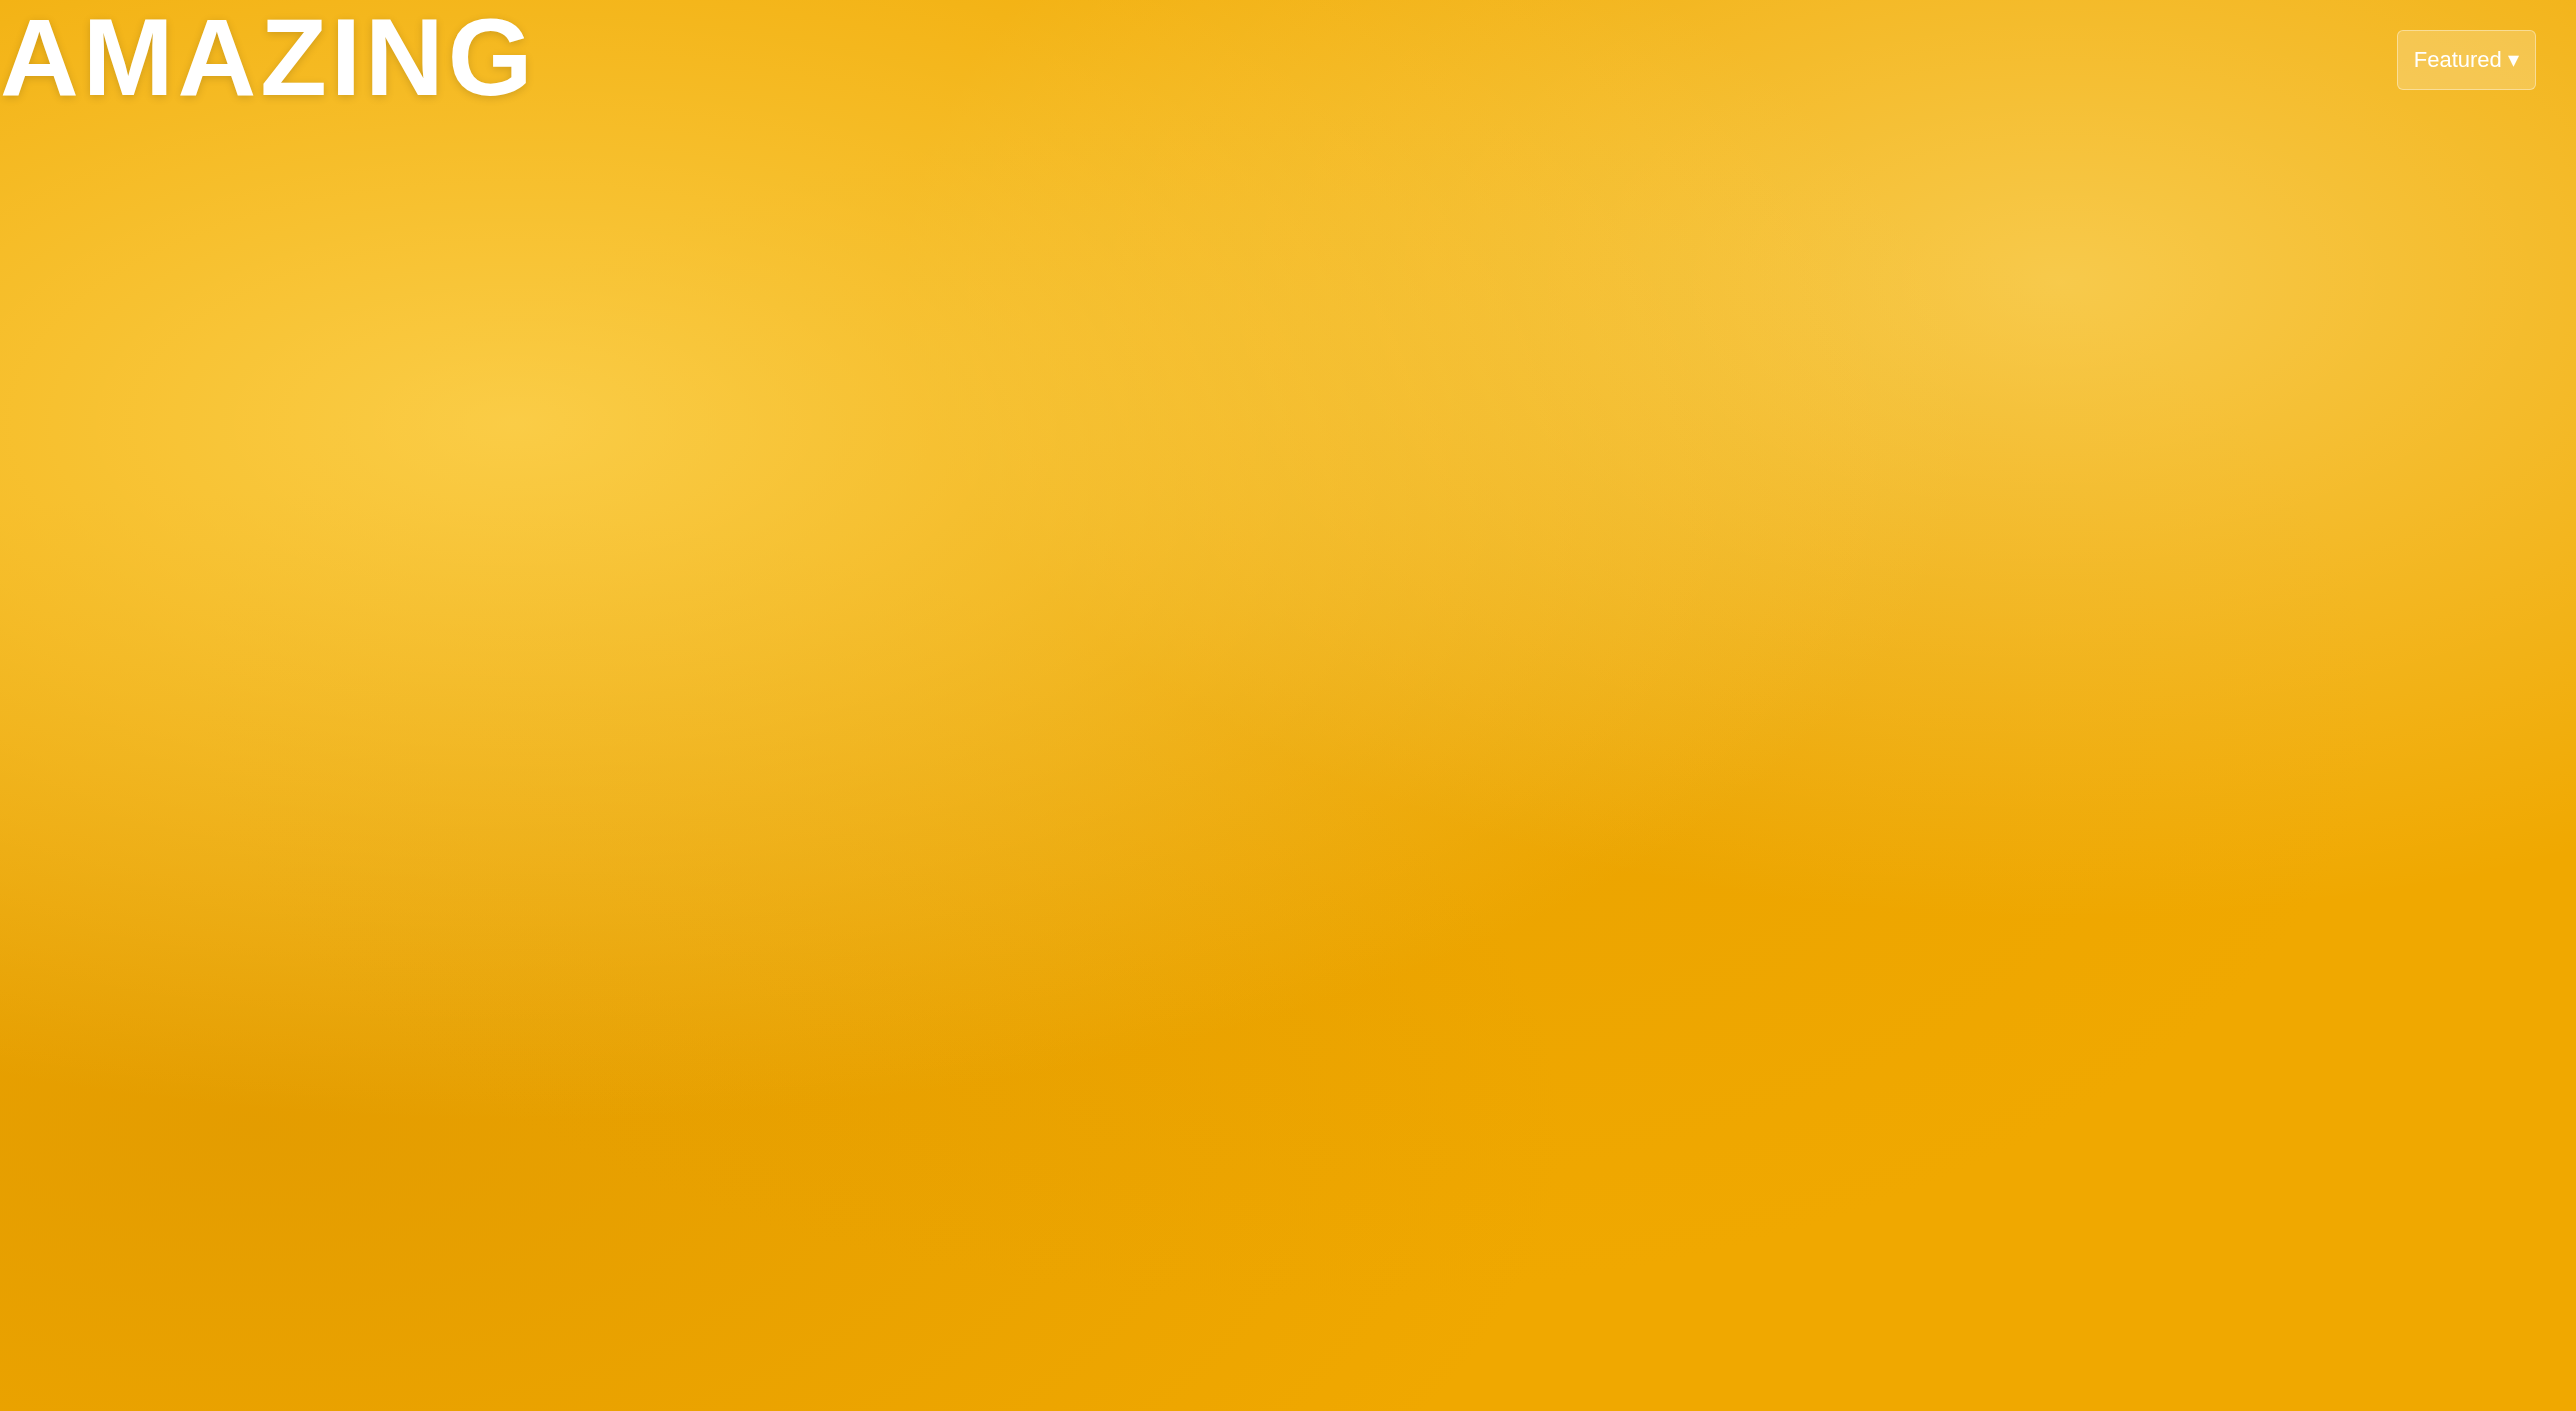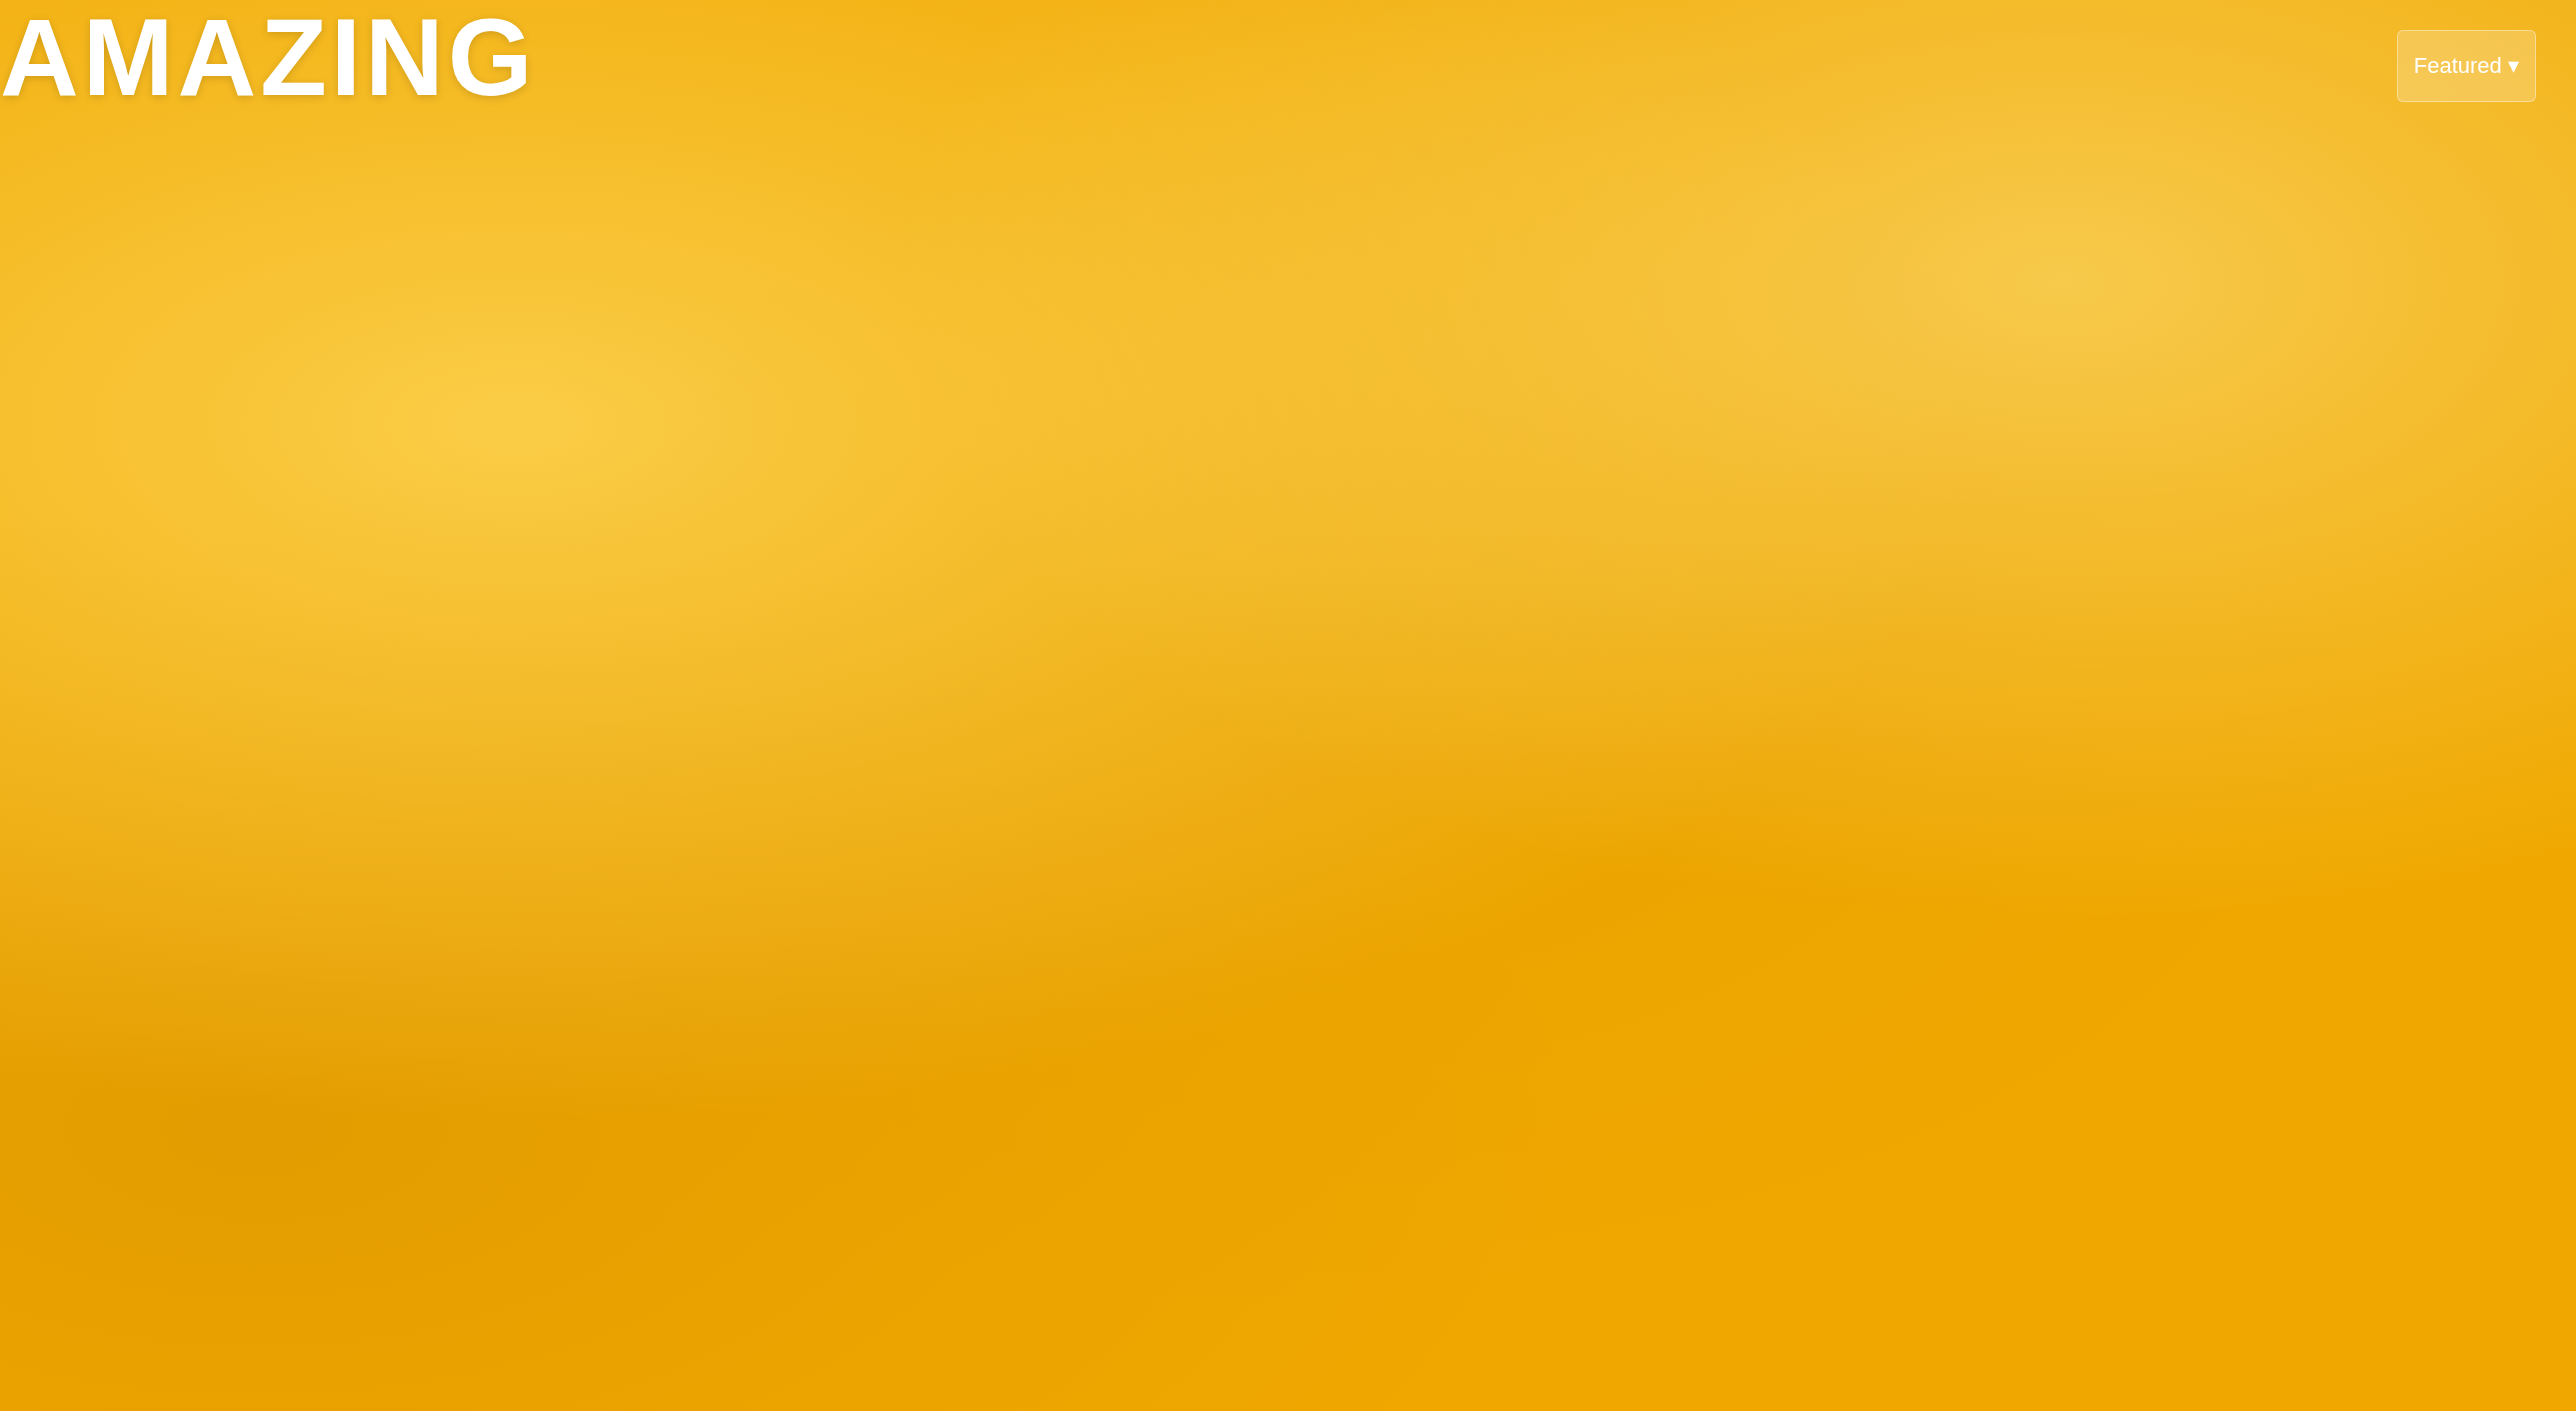--- a/index.html
+++ b/index.html
@@ -52,21 +52,21 @@
 
     .featured-btn {
       position: absolute;
       top: 30px;
       right: 40px;
       color: white;
       font-size: 22px;
       background: rgba(255,255,255,0.2);
       border: 1px solid rgba(255,255,255,0.4);
       border-radius: 6px;
-      padding: 22px 16px;
+      padding: 16px 16px;
       cursor: pointer;
       z-index: 10;
     }
 
     .apps-row {
       display: flex;
       justify-content: center;
       gap: 20px;
       padding: 0 20px;
     }

